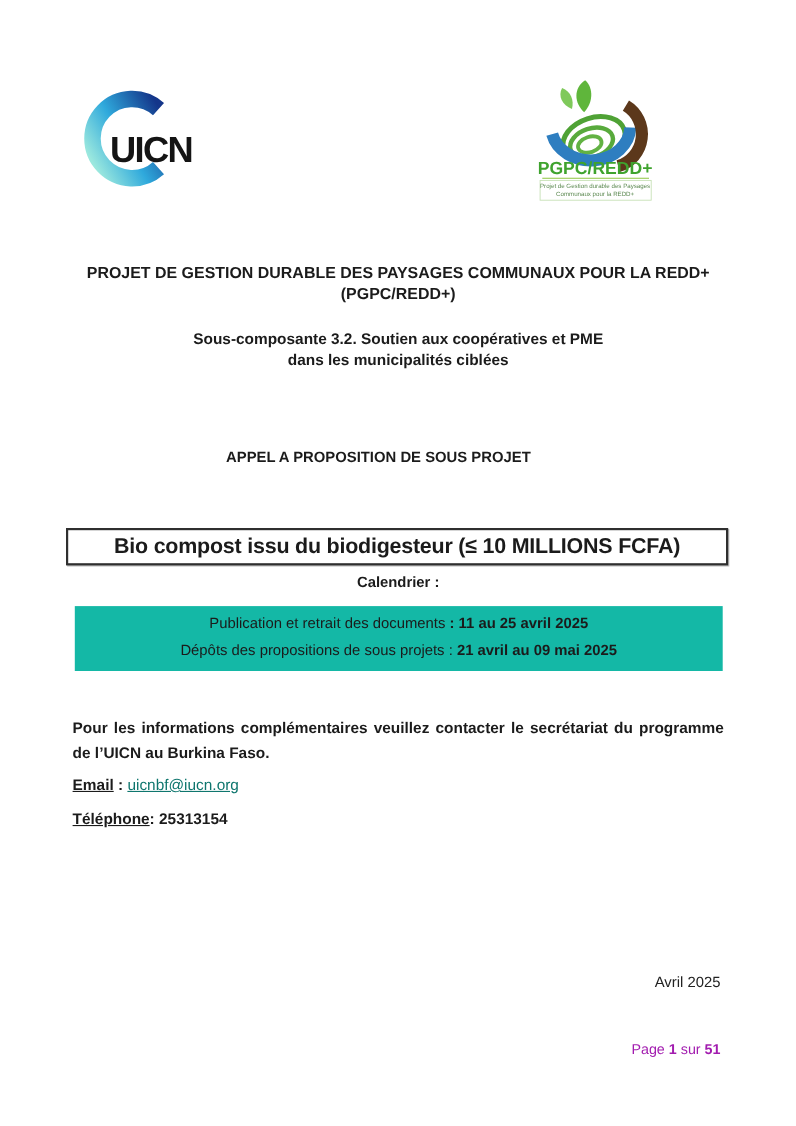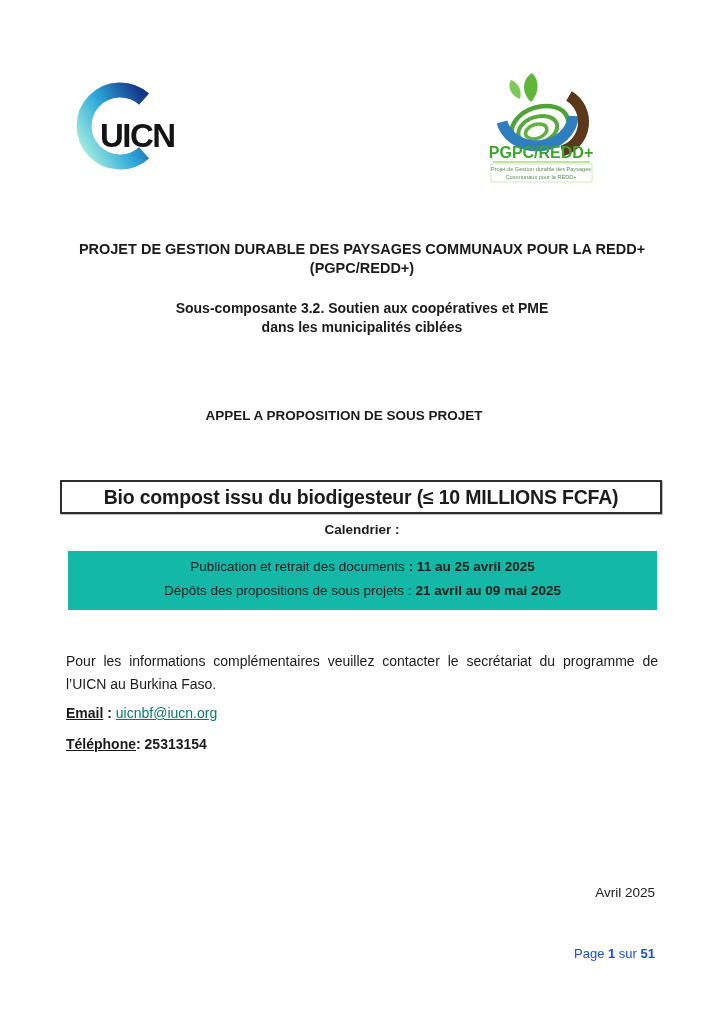--- a/index.html
+++ b/index.html
@@ -38,30 +38,30 @@
     position:absolute; left:68px; top:551px; width:589px;
     background:#14b8a6; padding:4px 0 7px 0;
   }
   .calendar-row {
     text-align:center; font-size:13.5px; line-height:24px; white-space:pre-wrap;
   }
   .calendar-row .cal-value { font-weight:bold; }
   
   .contact-paragraph {
     position:absolute; left:66px; top:650px; width:592px;
-    font-weight:normal; font-size:14px; line-height:22.5px; text-align:justify;
+    font-weight:bold; font-size:14px; line-height:22.5px; text-align:justify;
   }
   .email-line { position:absolute; left:66px; top:705px; font-size:14px; white-space:pre; }
   .phone-line { position:absolute; left:66px; top:736px; font-size:14px; white-space:pre; }
   .label-underline { font-weight:bold; text-decoration:underline;text-align:right; }
   .sep-bold { font-weight:bold; }
   .email-link { color:#0f766e; text-decoration:underline; cursor:pointer; font-weight:normal; }
   
   .footer-date { position:absolute; right:69px; top:869px; font-size:13.5px; color:#222;margin-top:16px; }
-  .page-number { position:absolute; right:69px; top:946px; font-size:13px; color:#1d4ed8; white-space:pre; }
+  .page-number { position:absolute; right:69px; top:946px; font-size:13px; color:#a21caf; white-space:pre; }
   .page-number .num { font-weight:bold; }
 </style>
 </head>
 <body>
 
 <div class="page">
 
   <svg class="uicn-logo" viewBox="0 0 115 95">
     <defs>
       <linearGradient id="uicnGrad" x1="0" y1="0.8" x2="1" y2="0.1">

